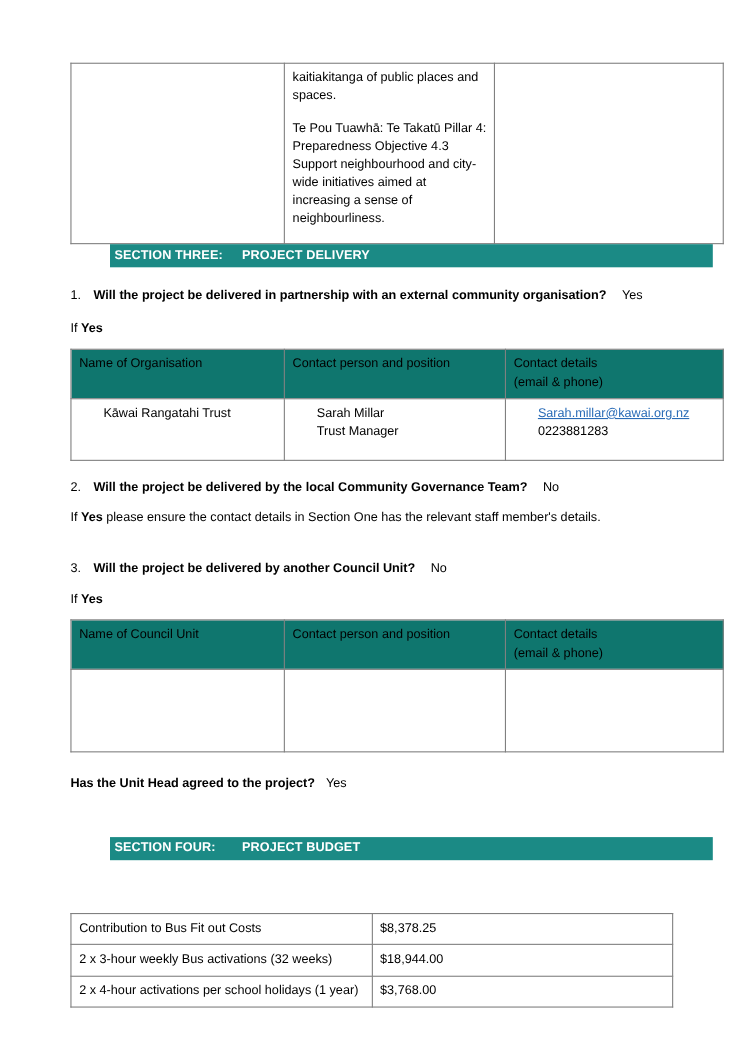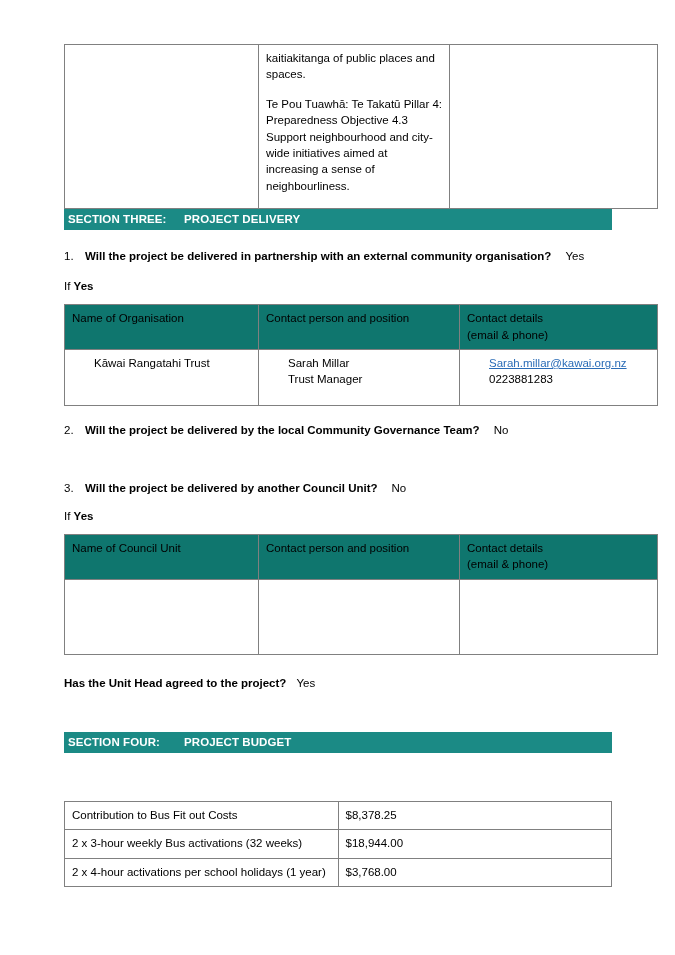--- a/index.html
+++ b/index.html
@@ -42,38 +42,39 @@
     text-align: left;
     font-weight: normal;
     line-height: 1.42;
   }
   th.hdr {
     background: #0f766e;
     font-weight: bold;
   }
 
   
-  .top-table { margin-top: 0; padding-left: 36px; }
+  .top-table { margin-top: 13px; padding-left: 36px; }
   .top-table td { height: 152px; }
   .top-table .c1 { width: 179px; }
   .top-table .c2 { width: 176px; }
   .top-table .c3 { width: 193px; }
   .top-table p { margin: 0; }
   .top-table p + p { margin-top: 13.5px; }
 
   
   .section-banner {
     background: #1b8a85;
     color: #ffffff;
     font-weight: bold;
     font-size: 11.5px;
     letter-spacing: 0.1px;
     padding: 4px 0 5px 4px;
     width: 548px;
     box-sizing: border-box;
+    margin-left: 36px;
   }
   .section-banner .sec-label {
     display: inline-block;
     min-width: 116px;
   }
 
   
   .q-row {
     font-size: 11.5px;
     line-height: 1.4;
@@ -191,20 +192,23 @@
     <div class="sp-16"></div>
 
     <div class="q-row">
       <span class="q-num">2.</span>
       <span class="q-text">Will the project be delivered by the local Community Governance Team?</span>
       <span class="q-ans">No</span>
     </div>
 
     <div class="sp-12"></div>
 
+    <div class="plain-line">
+      <span>If </span><b>Yes</b><span> please ensure the contact details in Section One has the relevant staff member's details.</span>
+    </div>
 
     <div class="sp-30"></div>
 
     <div class="q-row">
       <span class="q-num">3.</span>
       <span class="q-text">Will the project be delivered by another Council Unit?</span>
       <span class="q-ans">No</span>
     </div>
 
     <div class="sp-12"></div>

